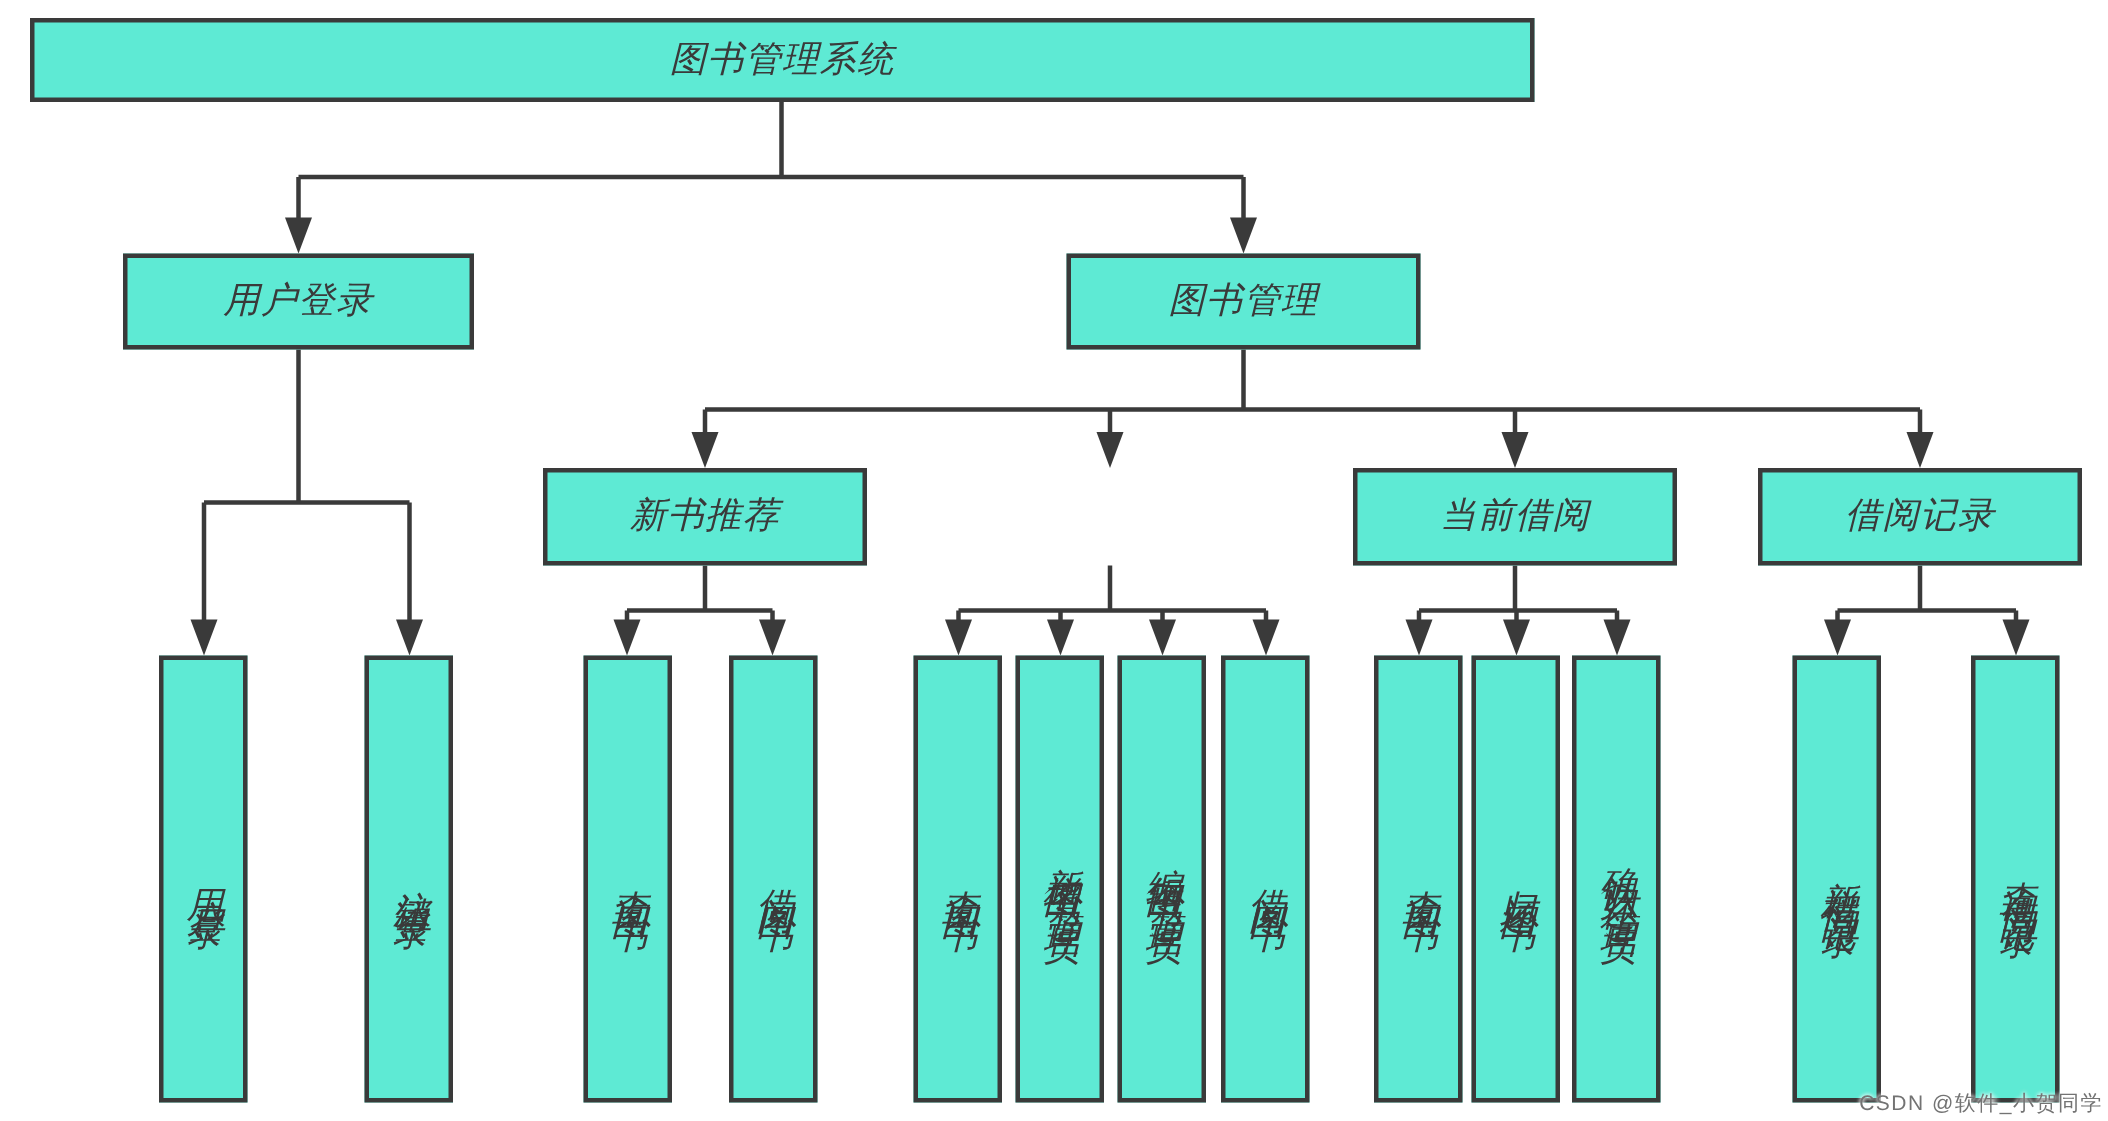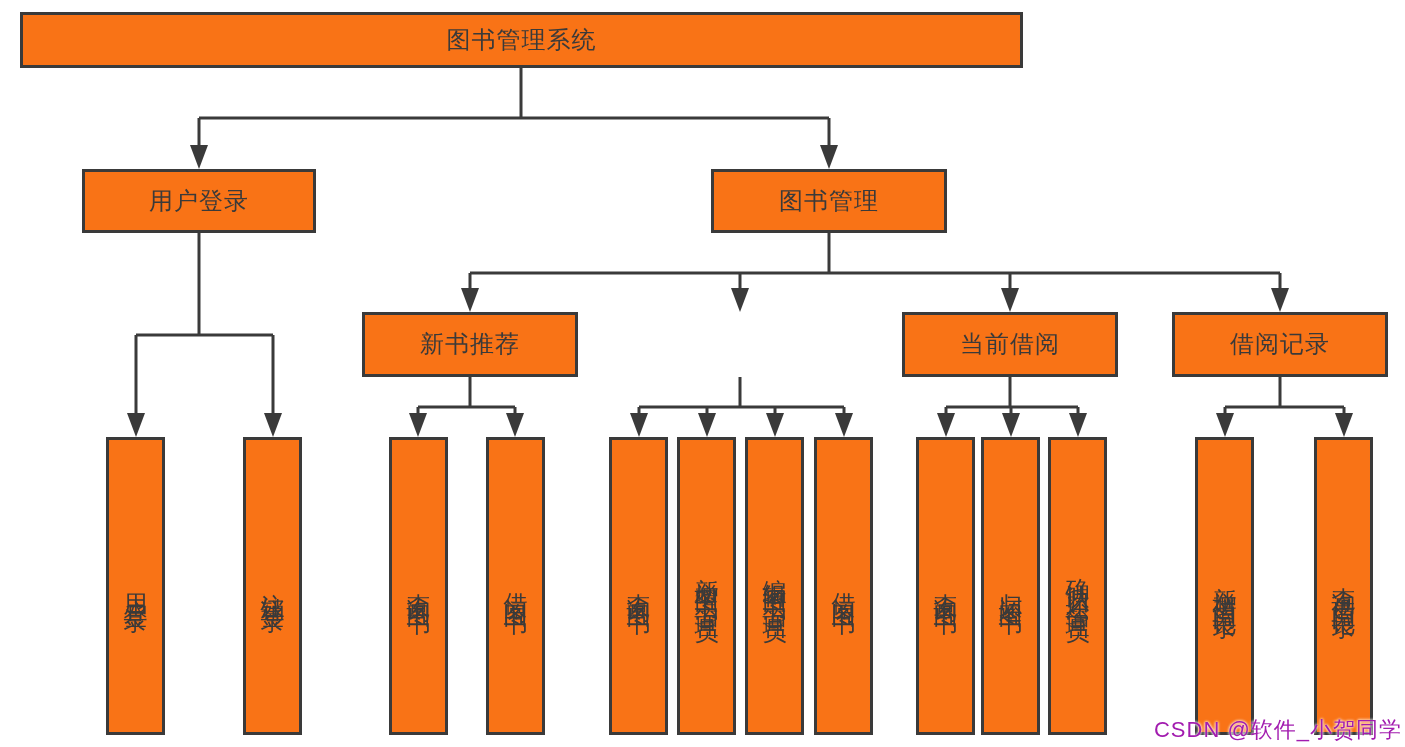--- a/index.html
+++ b/index.html
@@ -8,42 +8,43 @@
     width:1405px;height:747px;
     background:#ffffff;
     font-family:"Liberation Sans",sans-serif;
     overflow:hidden;
   }
   .connector-layer{position:absolute;left:0;top:0;}
   .node{
     position:absolute;
     box-sizing:border-box;
     border:3px solid #3a3a3a;
-    background:#f97316;
+    background:#5eead4;
     display:flex;
     align-items:center;
     justify-content:center;
     color:#3a3a3a;
     font-size:24px;
     letter-spacing:1px;
     line-height:1.2;
     white-space:nowrap;
+    font-style:italic;
   }
   .node.v{
     writing-mode:vertical-lr;
     letter-spacing:6px;
     white-space:normal;
     line-height:1;
   }
   .watermark{
     position:absolute;
     right:3px;
     bottom:2px;
-    font-size:22px;
-    color:#a21caf;
+    font-size:14px;
+    color:#737373;
     letter-spacing:1px;
     text-shadow:0 0 3px #ffffff,0 0 3px #ffffff;
     pointer-events:none;
   }
 </style>
 </head>
 <body>
 
 <div class="canvas">
 

